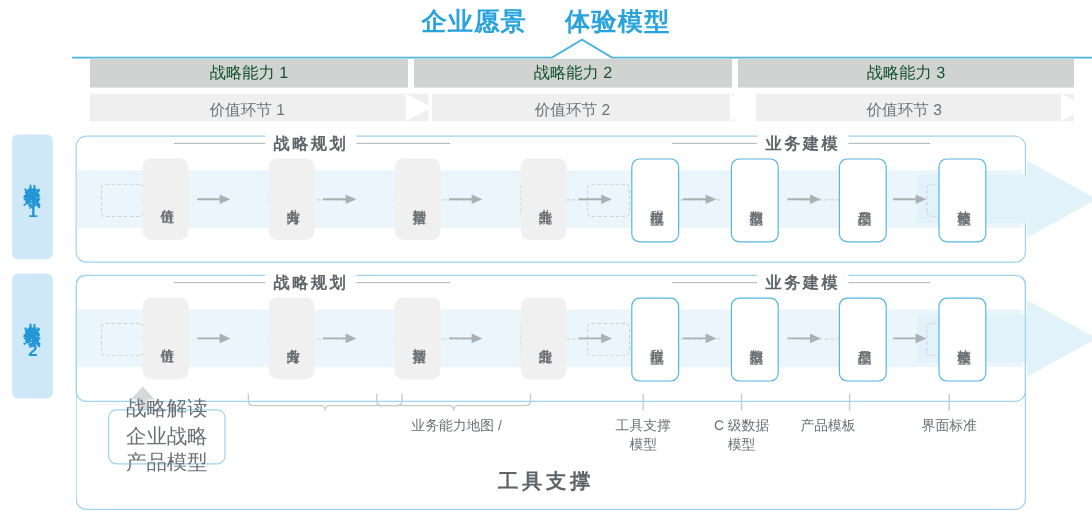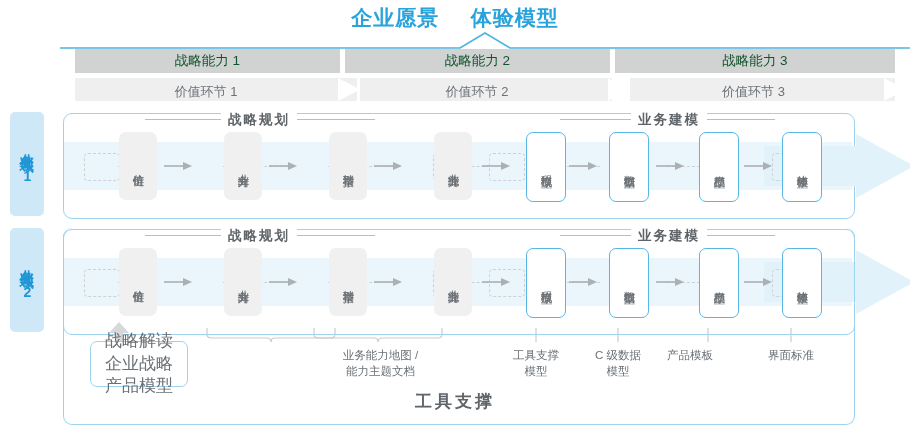--- a/index.html
+++ b/index.html
@@ -309,21 +309,20 @@
 <div class="ann-box" style="left:90px;top:341px;width:96px;height:44px;flex-direction:column;">
   <div>战略解读</div>
   <div>企业战略</div>
   <div>产品模型</div>
 </div>
 
 <div class="ann" style="left:216px;top:348px;width:110px;">
 </div>
 <div class="ann" style="left:318px;top:348px;width:125px;">
   <div>业务能力地图 /</div>
-  <div>能力主题文档</div>
 </div>
 <div class="ann" style="left:481px;top:348px;width:110px;">
   <div>工具支撑</div>
   <div>模型</div>
 </div>
 <div class="ann" style="left:563px;top:348px;width:110px;">
   <div>C 级数据</div>
   <div>模型</div>
 </div>
 <div class="ann" style="left:635px;top:348px;width:110px;">

